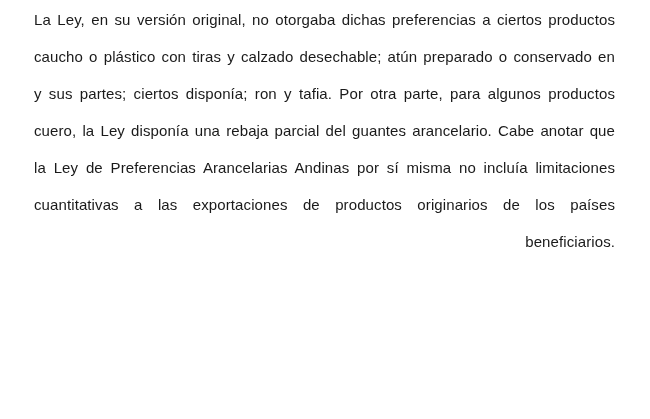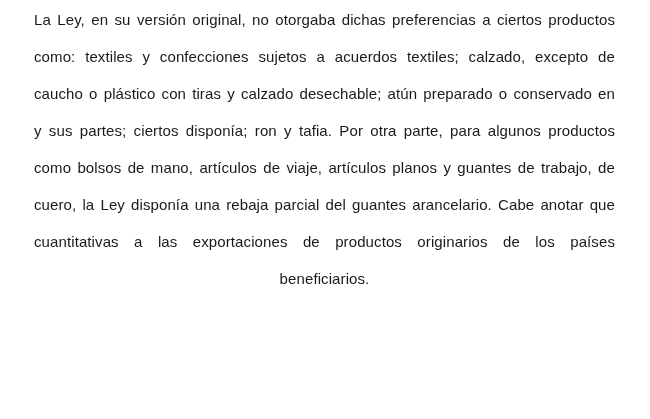--- a/index.html
+++ b/index.html
@@ -25,35 +25,34 @@
     left: 34px;
     width: 581px;
     color: #1a1a1a;
     font-size: 15px;
     line-height: 37px;
     font-weight: 400;
     letter-spacing: 0.1px;
   }
   .line {
     white-space: normal;
-    text-align: center;
+    text-align: right;
   }
   .line.justified {
     text-align: justify;
     text-align-last: justify;
     -moz-text-align-last: justify;
   }
 </style>
 </head>
 <body>
 
 <div class="document-page">
   <div class="paragraph">
     <div class="line justified">La Ley, en su versión original, no otorgaba dichas preferencias a ciertos productos</div>
-    <div class="line justified">como: textiles y confecciones sujetos a acuerdos textiles; calzado, excepto de</div>
     <div class="line justified">caucho o plástico con tiras y calzado desechable; atún preparado o conservado en</div>
     <div class="line justified">y sus partes; ciertos disponía; ron y tafia. Por otra parte, para algunos productos</div>
-    <div class="line justified">como bolsos de mano, artículos de viaje, artículos planos y guantes de trabajo, de</div>
     <div class="line justified">cuero, la Ley disponía una rebaja parcial del guantes arancelario. Cabe anotar que</div>
+    <div class="line justified">la Ley de Preferencias Arancelarias Andinas por sí misma no incluía limitaciones</div>
     <div class="line justified">cuantitativas a las exportaciones de productos originarios de los países</div>
     <div class="line">beneficiarios.</div>
   </div>
 </div>
 
 </body></html>

